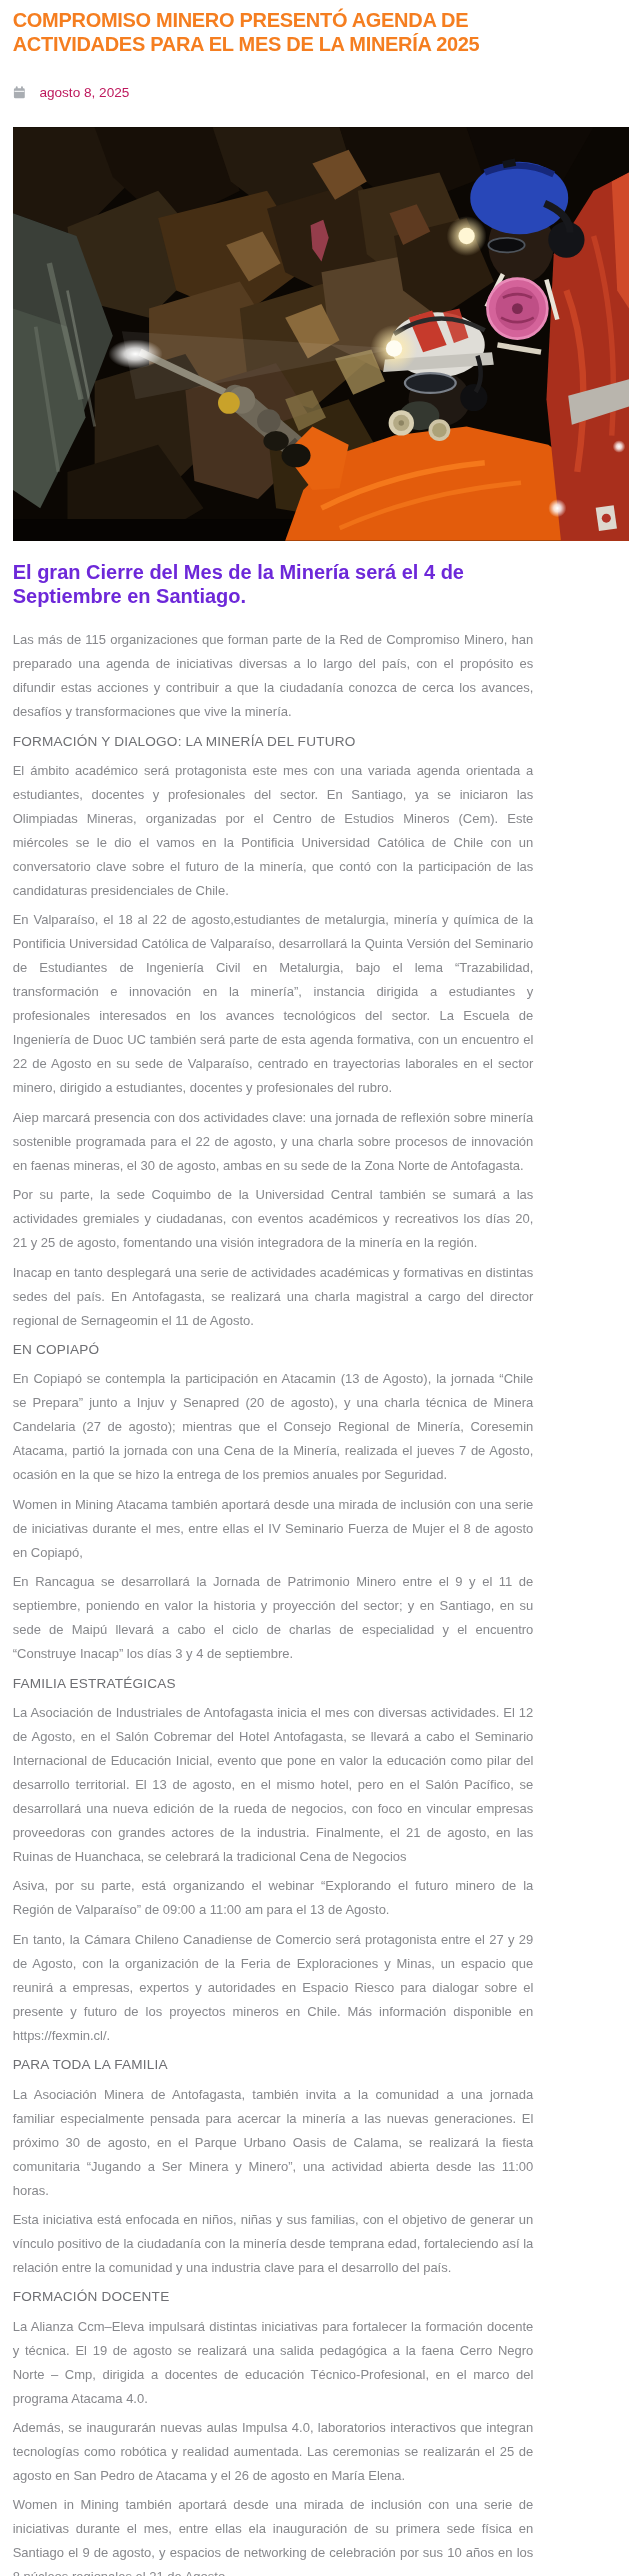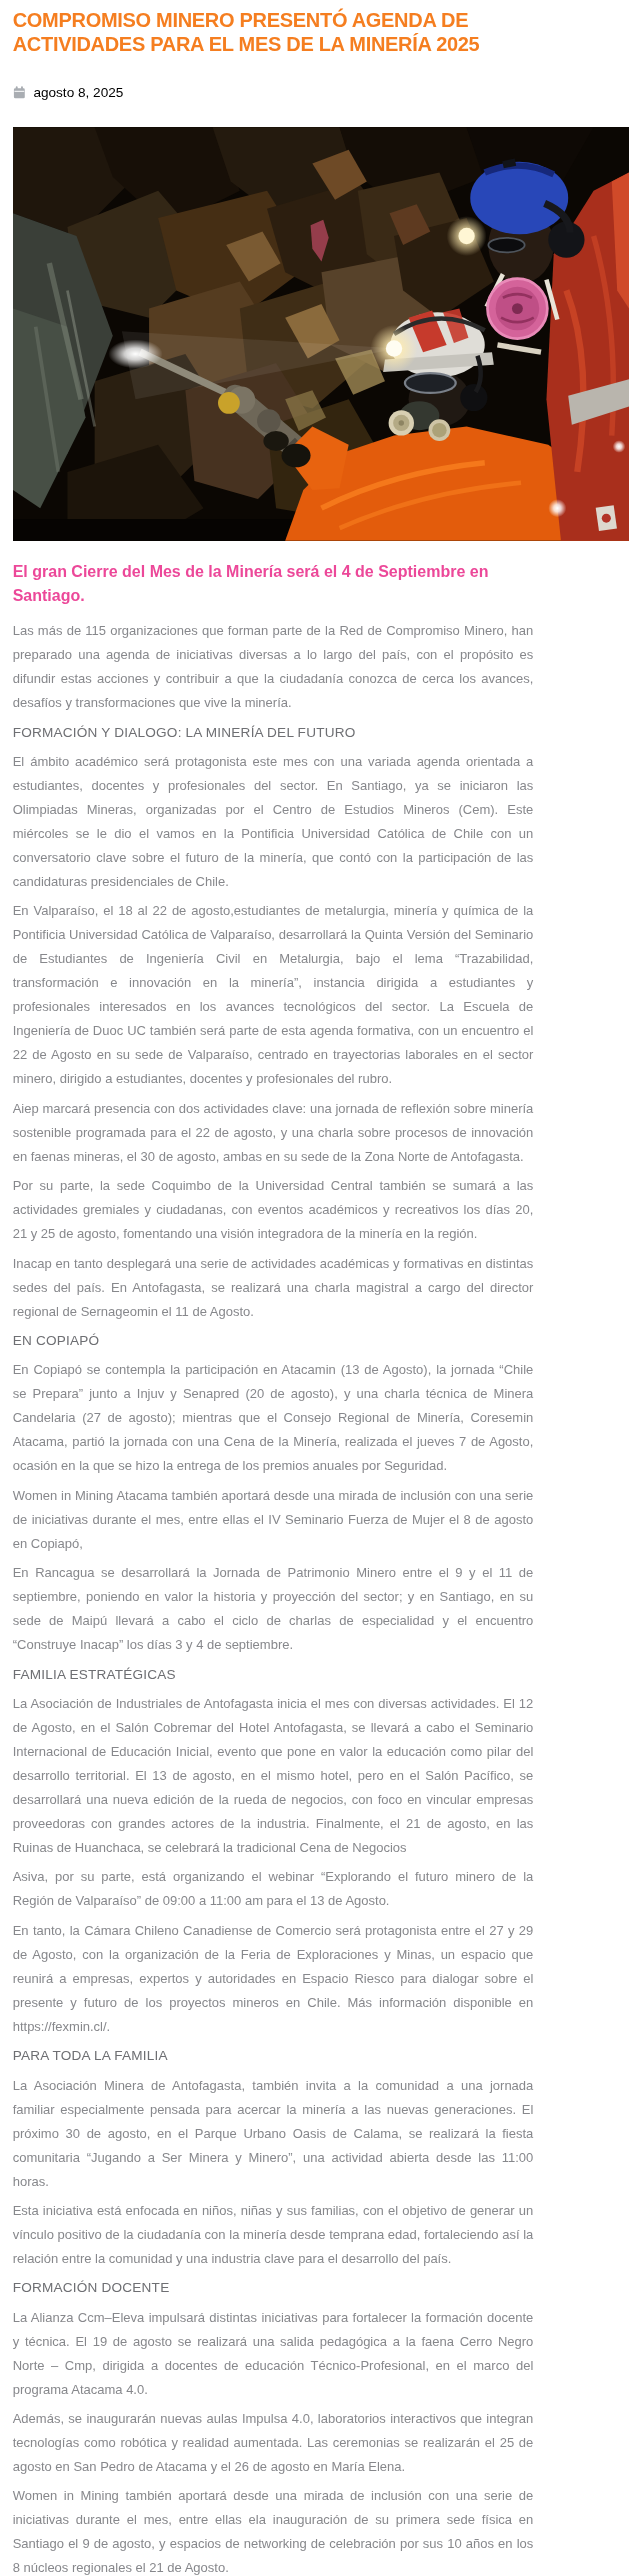--- a/index.html
+++ b/index.html
@@ -7,28 +7,28 @@
   .page{width:546px;min-height:2576px;box-sizing:border-box;padding:7.3px 12.7px 16.3px;background:#fff;}
 
   .title{
     margin:1.8px 0 0;
     font-size:20px;line-height:23.6px;font-weight:700;
     letter-spacing:-0.3px;max-width:573px;
     color:#f57e20;
     text-transform:uppercase;
   }
 
-  .date-row{margin:29px 0 0;display:flex;align-items:center;gap:8px;
-    font-size:13.6px;color:#000000;}
+  .date-row{margin:29px 0 0;display:flex;align-items:center;gap:14px;
+    font-size:13.6px;color:#be185d;}
   .date-row .cal{flex:0 0 auto;display:inline-block;line-height:0;}
 
   figure.hero{margin:27px 0 0;padding:0;width:616px;height:414px;overflow:hidden;background:#0b0703;}
   figure.hero svg{display:block;}
 
-  .caption{margin:19px 0 11px;font-size:16px;line-height:24px;font-weight:700;color:#ec4899;}
+  .caption{margin:19px 0 20px;font-size:20px;line-height:24px;font-weight:700;color:#6d28d9;}
 
   .article p{margin:0 0 5.4px;font-size:13px;line-height:24px;color:#87888c;text-align:justify;}
   .article h2{margin:4.5px 0 5.4px;font-size:13.6px;line-height:24px;font-weight:400;color:#6e6f73;letter-spacing:0.2px;}
 </style>
 </head>
 <body>
 
 <div class="page">
 
   <h1 class="title">COMPROMISO MINERO PRESENTÓ AGENDA DE ACTIVIDADES PARA EL MES DE LA MINERÍA 2025</h1>

